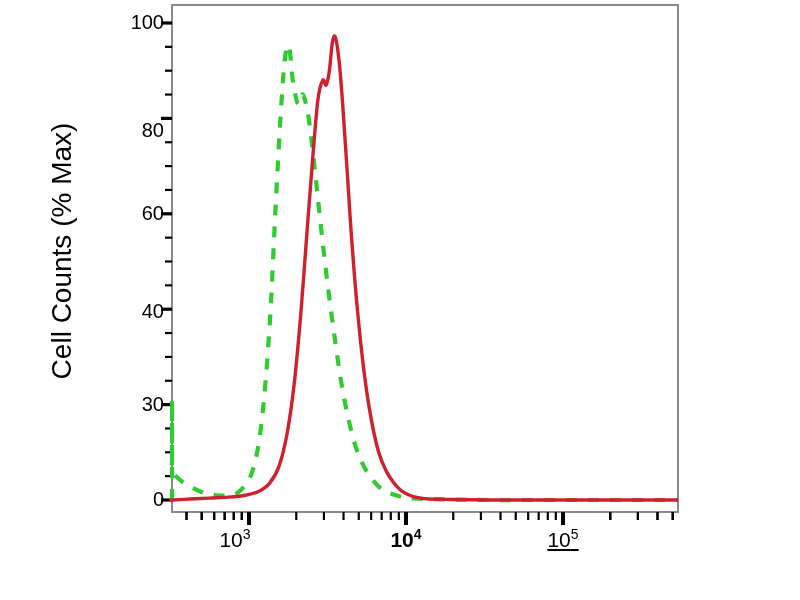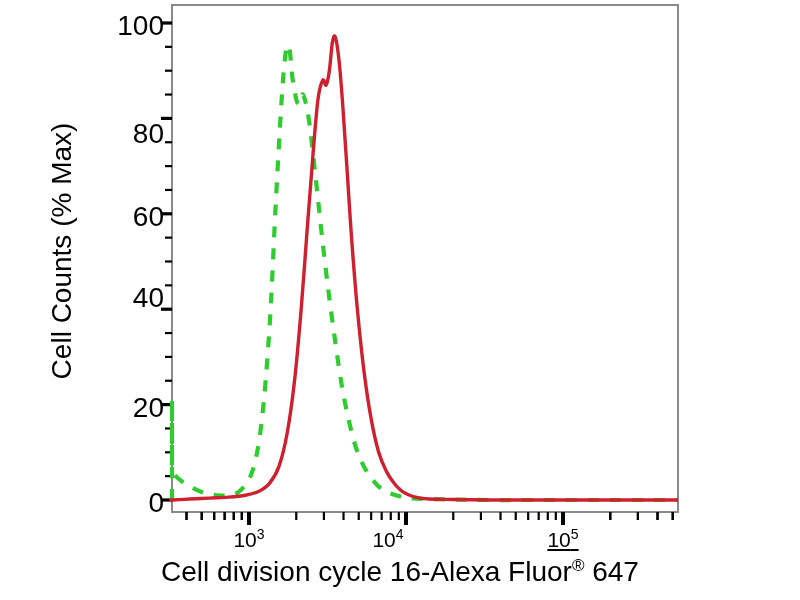--- a/index.html
+++ b/index.html
@@ -35,21 +35,21 @@
     color:#000;
     white-space:nowrap;
   }
   #xlabel sup{font-size:17px;vertical-align:super;}
   
   .ytick-label{
     position:absolute;
     right:0;
     width:58px;
     text-align:right;
-    font-size:28px;
+    font-size:20px;
     color:#000;
     line-height:1;
   }
   #ytick-labels{
     position:absolute;
     left:106px; top:0; width:58px; height:560px;
   }
   
   #xtick-labels{
     position:absolute; left:0; top:0; width:800px; height:600px;
@@ -140,29 +140,28 @@
       </g>
 
     <g id="series-layer">
         <path d="M172.00,500.00 C172.00,484.10 172.00,418.12 172.00,404.60 C172.00,391.09 172.00,412.55 172.00,418.91 C172.00,425.27 172.00,437.99 172.00,442.76 C172.00,447.53 172.00,445.94 172.00,447.53 C172.00,449.12 172.00,449.92 172.00,452.30 C172.00,454.69 172.00,458.66 172.00,461.84 C172.00,465.02 170.47,468.20 172.00,471.38 C173.53,474.56 177.70,478.14 181.21,480.92 C184.71,483.70 189.15,486.09 193.02,488.07 C196.89,490.06 200.52,491.65 204.41,492.85 C208.31,494.04 212.40,494.83 216.41,495.23 C220.41,495.63 224.49,496.03 228.47,495.23 C232.45,494.44 236.31,494.44 240.28,490.46 C244.26,486.48 248.80,482.51 252.33,471.38 C255.85,460.25 258.58,447.53 261.43,423.68 C264.29,399.83 267.08,364.85 269.46,328.28 C271.85,291.71 273.80,240.83 275.73,204.26 C277.66,167.69 279.47,133.51 281.05,108.86 C282.62,84.22 283.84,66.72 285.18,56.39 C286.52,46.05 287.81,42.88 289.08,46.85 C290.34,50.83 291.29,70.70 292.76,80.24 C294.24,89.78 296.28,101.71 297.95,104.09 C299.61,106.48 300.97,92.17 302.76,94.55 C304.55,96.94 306.58,104.88 308.69,118.40 C310.81,131.91 313.30,156.56 315.45,175.64 C317.60,194.72 319.45,213.80 321.60,232.88 C323.74,251.96 326.01,271.83 328.31,290.12 C330.61,308.41 333.14,326.69 335.39,342.59 C337.63,358.49 339.62,372.80 341.80,385.52 C343.98,398.24 346.09,408.57 348.45,418.91 C350.81,429.24 353.37,439.58 355.95,447.53 C358.54,455.48 361.08,461.05 363.99,466.61 C366.89,472.18 370.14,476.95 373.41,480.92 C376.67,484.89 379.88,488.07 383.60,490.46 C387.32,492.84 391.43,493.96 395.72,495.23 C400.00,496.50 403.79,497.46 409.33,498.09 C414.86,498.73 421.62,498.81 428.94,499.05 C436.26,499.28 442.85,499.36 453.26,499.52 C463.67,499.68 477.18,499.92 491.42,500.00 C505.66,500.08 518.87,500.00 538.68,500.00 C558.49,500.00 587.04,500.00 610.26,500.00 C633.48,500.00 666.71,500.00 678.00,500.00" fill="none" stroke="#2fcc2f" stroke-width="4.2" stroke-linecap="butt" stroke-linejoin="round" stroke-dasharray="11,11"></path>
         <path d="M172.00,500.00 C172.00,500.00 172.00,500.00 172.00,500.00 C172.00,500.00 172.00,500.00 172.00,500.00 C172.00,500.00 169.02,500.16 172.00,500.00 C174.98,499.84 183.61,499.36 189.85,499.05 C196.09,498.73 203.03,498.41 209.47,498.09 C215.90,497.77 222.46,497.61 228.47,497.14 C234.48,496.66 240.49,496.18 245.50,495.23 C250.51,494.28 254.54,493.40 258.53,491.41 C262.52,489.43 266.07,487.44 269.46,483.31 C272.85,479.17 275.93,474.96 278.88,466.61 C281.83,458.26 284.55,447.53 287.16,433.22 C289.77,418.91 292.20,401.42 294.54,380.75 C296.87,360.08 299.07,334.64 301.19,309.20 C303.31,283.76 305.32,253.55 307.26,228.11 C309.20,202.67 311.04,178.03 312.83,156.56 C314.61,135.09 316.32,112.04 317.98,99.32 C319.63,86.60 321.40,82.63 322.76,80.24 C324.12,77.86 325.04,86.60 326.14,85.01 C327.24,83.42 328.32,77.85 329.37,70.70 C330.42,63.54 331.44,47.65 332.44,42.08 C333.45,36.52 334.27,34.13 335.39,37.31 C336.50,40.49 337.91,50.03 339.12,61.16 C340.34,72.29 341.38,86.60 342.67,104.09 C343.95,121.58 345.37,143.84 346.85,166.10 C348.33,188.36 349.80,213.80 351.55,237.65 C353.31,261.50 355.29,286.94 357.36,309.20 C359.43,331.46 361.68,352.92 363.99,371.21 C366.29,389.50 368.72,405.39 371.17,418.91 C373.62,432.42 376.16,443.56 378.69,452.30 C381.23,461.05 383.81,466.21 386.38,471.38 C388.95,476.55 391.67,480.13 394.11,483.31 C396.56,486.49 398.85,488.63 401.05,490.46 C403.26,492.29 404.94,493.16 407.35,494.28 C409.76,495.39 411.93,496.34 415.53,497.14 C419.13,497.93 422.65,498.65 428.94,499.05 C435.23,499.44 442.85,499.36 453.26,499.52 C463.67,499.68 477.18,499.92 491.42,500.00 C505.66,500.08 518.87,500.00 538.68,500.00 C558.49,500.00 587.04,500.00 610.26,500.00 C633.48,500.00 666.71,500.00 678.00,500.00" fill="none" stroke="#cf2030" stroke-width="3.4" stroke-linecap="butt" stroke-linejoin="round"></path>
       </g>
   </svg>
 
   <div id="ytick-labels">
       <div class="ytick-label" style="top: 489px;">0</div>
-      <div class="ytick-label" style="top: 393.6px;">20</div>
-      <div class="ytick-label" style="top: 284px;">40</div>
+      <div class="ytick-label" style="top: 393.6px;">30</div>
+      <div class="ytick-label" style="top: 301px;">40</div>
       <div class="ytick-label" style="top: 202.8px; text-align: right;">60</div>
       <div class="ytick-label" style="top: 120px;">80</div>
       <div class="ytick-label" style="top: 12px;">100</div>
     </div>
 
   <div id="xtick-labels">
-      <div class="xtick-label" style="left: 249px; top: 527px; text-align: right;"><span>10</span><sup>3</sup></div>
-      <div class="xtick-label" style="left: 388px; top: 527px;"><span>10</span><sup>4</sup></div>
+      <div class="xtick-label" style="left: 235px; top: 527px; text-align: right;"><span>10</span><sup>3</sup></div>
+      <div class="xtick-label" style="left: 406px; top: 527px; font-weight: bold;"><span>10</span><sup>4</sup></div>
       <div class="xtick-label" style="left: 563px; top: 527px; text-decoration: underline;"><span>10</span><sup>5</sup></div>
     </div>
 
   <div id="ylabel">Cell Counts (% Max)</div>
-  <div id="xlabel"><span>Cell division cycle 16-Alexa Fluor</span><sup>®</sup><span> 647</span></div>
 
 </div>
 
 </body></html>

